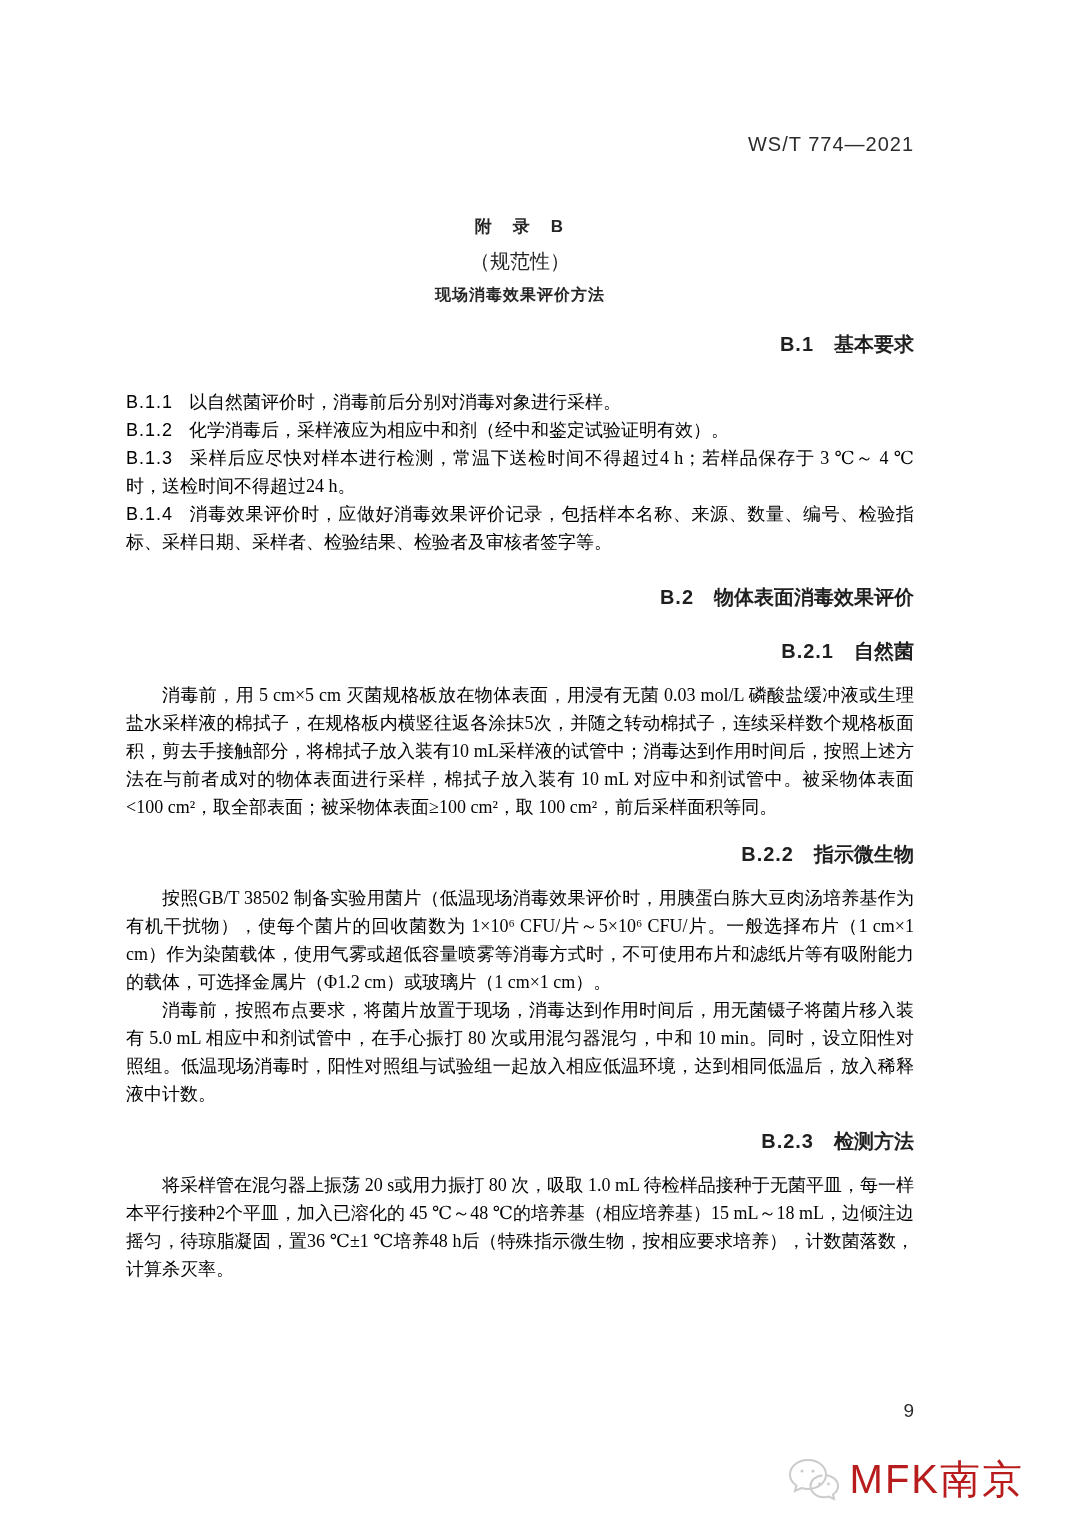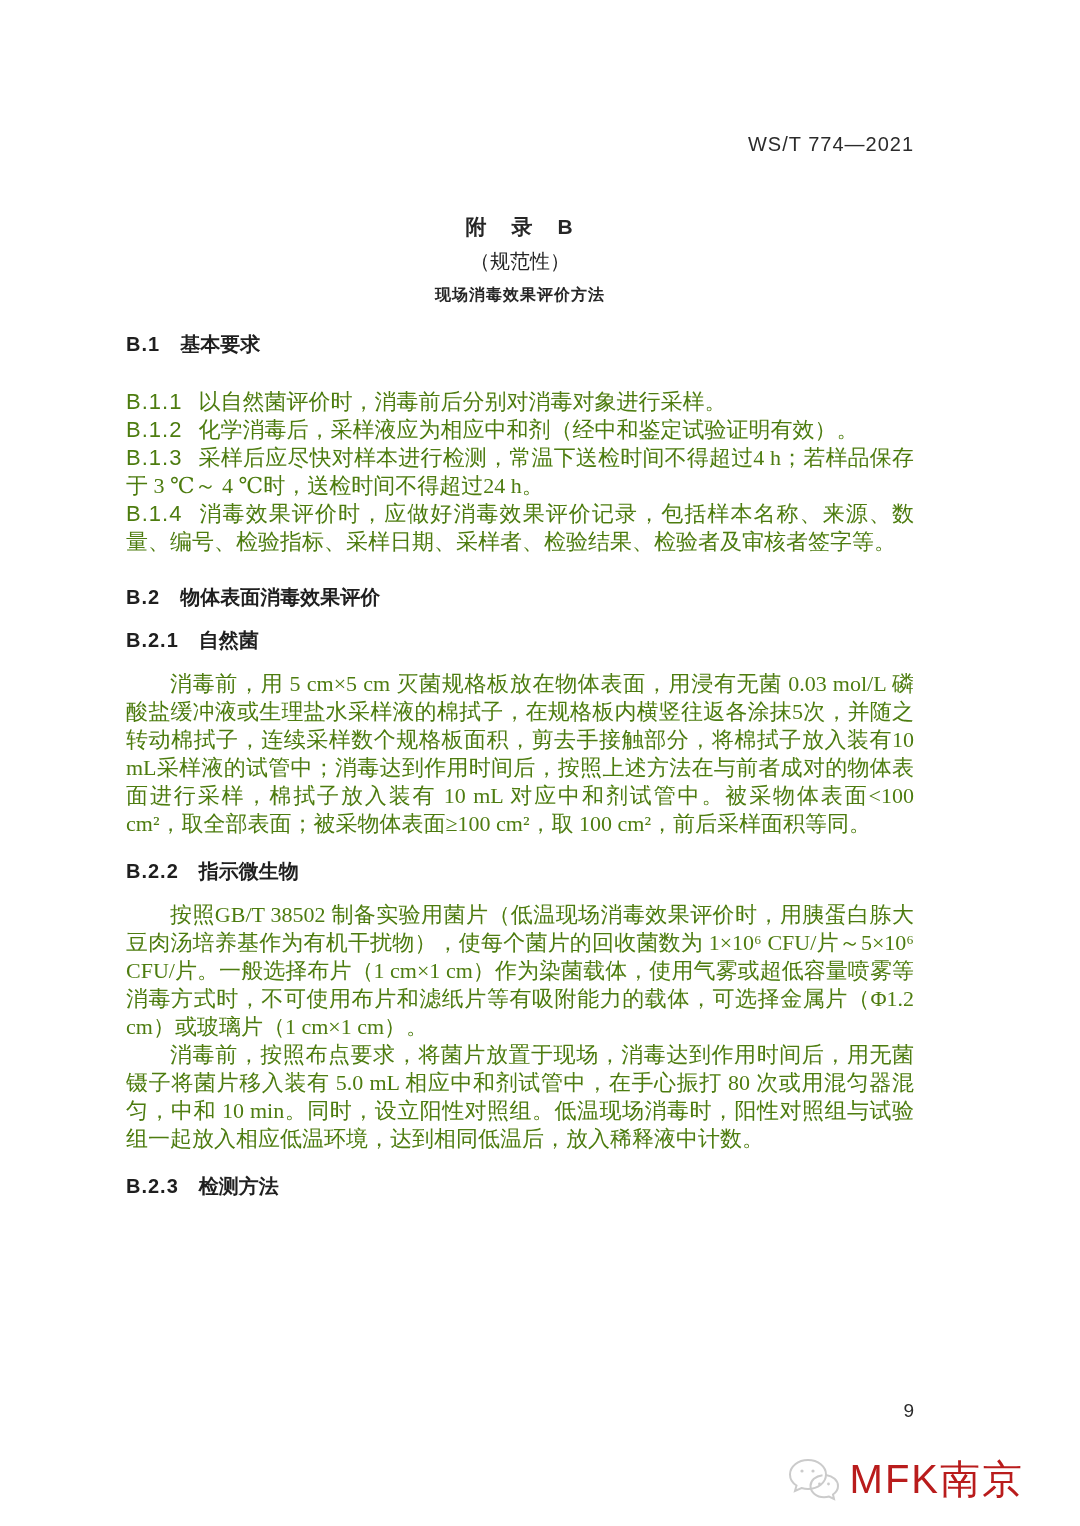--- a/index.html
+++ b/index.html
@@ -15,39 +15,40 @@
     position:absolute;top:133px;right:126px;
     font-size:20px;letter-spacing:1px;
     font-family:"Liberation Sans","DejaVu Sans",sans-serif;
     color:#2b2b2b;
   }
   .title-block{
     padding-top:210px;
     text-align:center;
     font-family:"Liberation Sans","DejaVu Sans",sans-serif;
   }
-  .title-block .t1{font-size:21px;font-weight:700;line-height:34px;margin:0;letter-spacing:2px;}
+  .title-block .t1{font-size:17px;font-weight:700;line-height:34px;margin:0;letter-spacing:2px;}
   .title-block .t2{font-size:20px;font-weight:400;line-height:34px;margin:0;}
   .title-block .t3{font-size:16px;font-weight:700;line-height:34px;margin:0;letter-spacing:1px;}
   .content{
     padding:0 126px;
   }
   .content p{margin:0;}
   .heading{
     font-family:"Liberation Sans","DejaVu Sans",sans-serif;
     font-weight:700;font-size:20px;line-height:28px;
     color:#1f1f1f;
+    text-align:right;
   }
   .heading .num{margin-right:20px;letter-spacing:1px;}
   .heading.lvl1{margin-top:27px;}
-  .heading.lvl2{margin-top:15px;}
+  .heading.lvl2{margin-top:26px;}
   .item,.para{
-    font-size:22px;line-height:28px;
+    font-size:18px;line-height:28px;
     text-align:justify;
-    color:#4d7c0f;
+    color:#000000;
   }
   .item .num{margin-right:16px;letter-spacing:1px;font-family:"Liberation Sans","DejaVu Sans",sans-serif;}
   .item{margin-top:13px;}
   .para{margin-top:15px;text-indent:2em;}
   .title-block + .content .heading.lvl1:first-child{margin-top:18px;}
   .heading + .item{margin-top:30px;}
   .item + .heading.lvl1{margin-top:27px;}
   .heading.lvl2 + .para{margin-top:16px;}
   .para + .heading.lvl2{margin-top:19px;}
   .page-number{
@@ -84,20 +85,21 @@
       <p class="item"><span class="num">B.1.2</span><span>化学消毒后，采样液应为相应中和剂（经中和鉴定试验证明有效）。</span></p>
       <p class="item"><span class="num">B.1.3</span><span>采样后应尽快对样本进行检测，常温下送检时间不得超过4 h；若样品保存于 3 ℃～ 4 ℃时，送检时间不得超过24 h。</span></p>
       <p class="item"><span class="num">B.1.4</span><span>消毒效果评价时，应做好消毒效果评价记录，包括样本名称、来源、数量、编号、检验指标、采样日期、采样者、检验结果、检验者及审核者签字等。</span></p>
       <p class="heading lvl1"><span class="num">B.2</span><span>物体表面消毒效果评价</span></p>
       <p class="heading lvl2"><span class="num">B.2.1</span><span>自然菌</span></p>
       <p class="para">消毒前，用 5 cm×5 cm 灭菌规格板放在物体表面，用浸有无菌 0.03 mol/L 磷酸盐缓冲液或生理盐水采样液的棉拭子，在规格板内横竖往返各涂抹5次，并随之转动棉拭子，连续采样数个规格板面积，剪去手接触部分，将棉拭子放入装有10 mL采样液的试管中；消毒达到作用时间后，按照上述方法在与前者成对的物体表面进行采样，棉拭子放入装有 10 mL 对应中和剂试管中。被采物体表面&lt;100 cm²，取全部表面；被采物体表面≥100 cm²，取 100 cm²，前后采样面积等同。</p>
       <p class="heading lvl2"><span class="num">B.2.2</span><span>指示微生物</span></p>
       <p class="para">按照GB/T 38502 制备实验用菌片（低温现场消毒效果评价时，用胰蛋白胨大豆肉汤培养基作为有机干扰物），使每个菌片的回收菌数为 1×10⁶ CFU/片～5×10⁶ CFU/片。一般选择布片（1 cm×1 cm）作为染菌载体，使用气雾或超低容量喷雾等消毒方式时，不可使用布片和滤纸片等有吸附能力的载体，可选择金属片（Φ1.2 cm）或玻璃片（1 cm×1 cm）。</p>
       <p class="para">消毒前，按照布点要求，将菌片放置于现场，消毒达到作用时间后，用无菌镊子将菌片移入装有 5.0 mL 相应中和剂试管中，在手心振打 80 次或用混匀器混匀，中和 10 min。同时，设立阳性对照组。低温现场消毒时，阳性对照组与试验组一起放入相应低温环境，达到相同低温后，放入稀释液中计数。</p>
       <p class="heading lvl2"><span class="num">B.2.3</span><span>检测方法</span></p>
+      <p class="para">将采样管在混匀器上振荡 20 s或用力振打 80 次，吸取 1.0 mL 待检样品接种于无菌平皿，每一样本平行接种2个平皿，加入已溶化的 45 ℃～48 ℃的培养基（相应培养基）15 mL～18 mL，边倾注边摇匀，待琼脂凝固，置36 ℃±1 ℃培养48 h后（特殊指示微生物，按相应要求培养），计数菌落数，计算杀灭率。</p>
     </div>
 
   <div class="page-number">9</div>
 
   <div class="watermark">
     <span class="wm-icon">
       <svg viewBox="0 0 56 50" width="56" height="50" fill="none" stroke="#cbcbcb" stroke-width="2">
         <path d="M22 5 C12 5 4 11.5 4 19.5 C4 24 6.5 28 10.5 30.5 L9 36 L15.5 33 C17.5 33.6 19.7 34 22 34 C32 34 40 27.5 40 19.5 C40 11.5 32 5 22 5 Z"></path>
         <circle cx="16" cy="16" r="1.6" fill="#cbcbcb" stroke="none"></circle>
         <circle cx="27" cy="16" r="1.6" fill="#cbcbcb" stroke="none"></circle>

